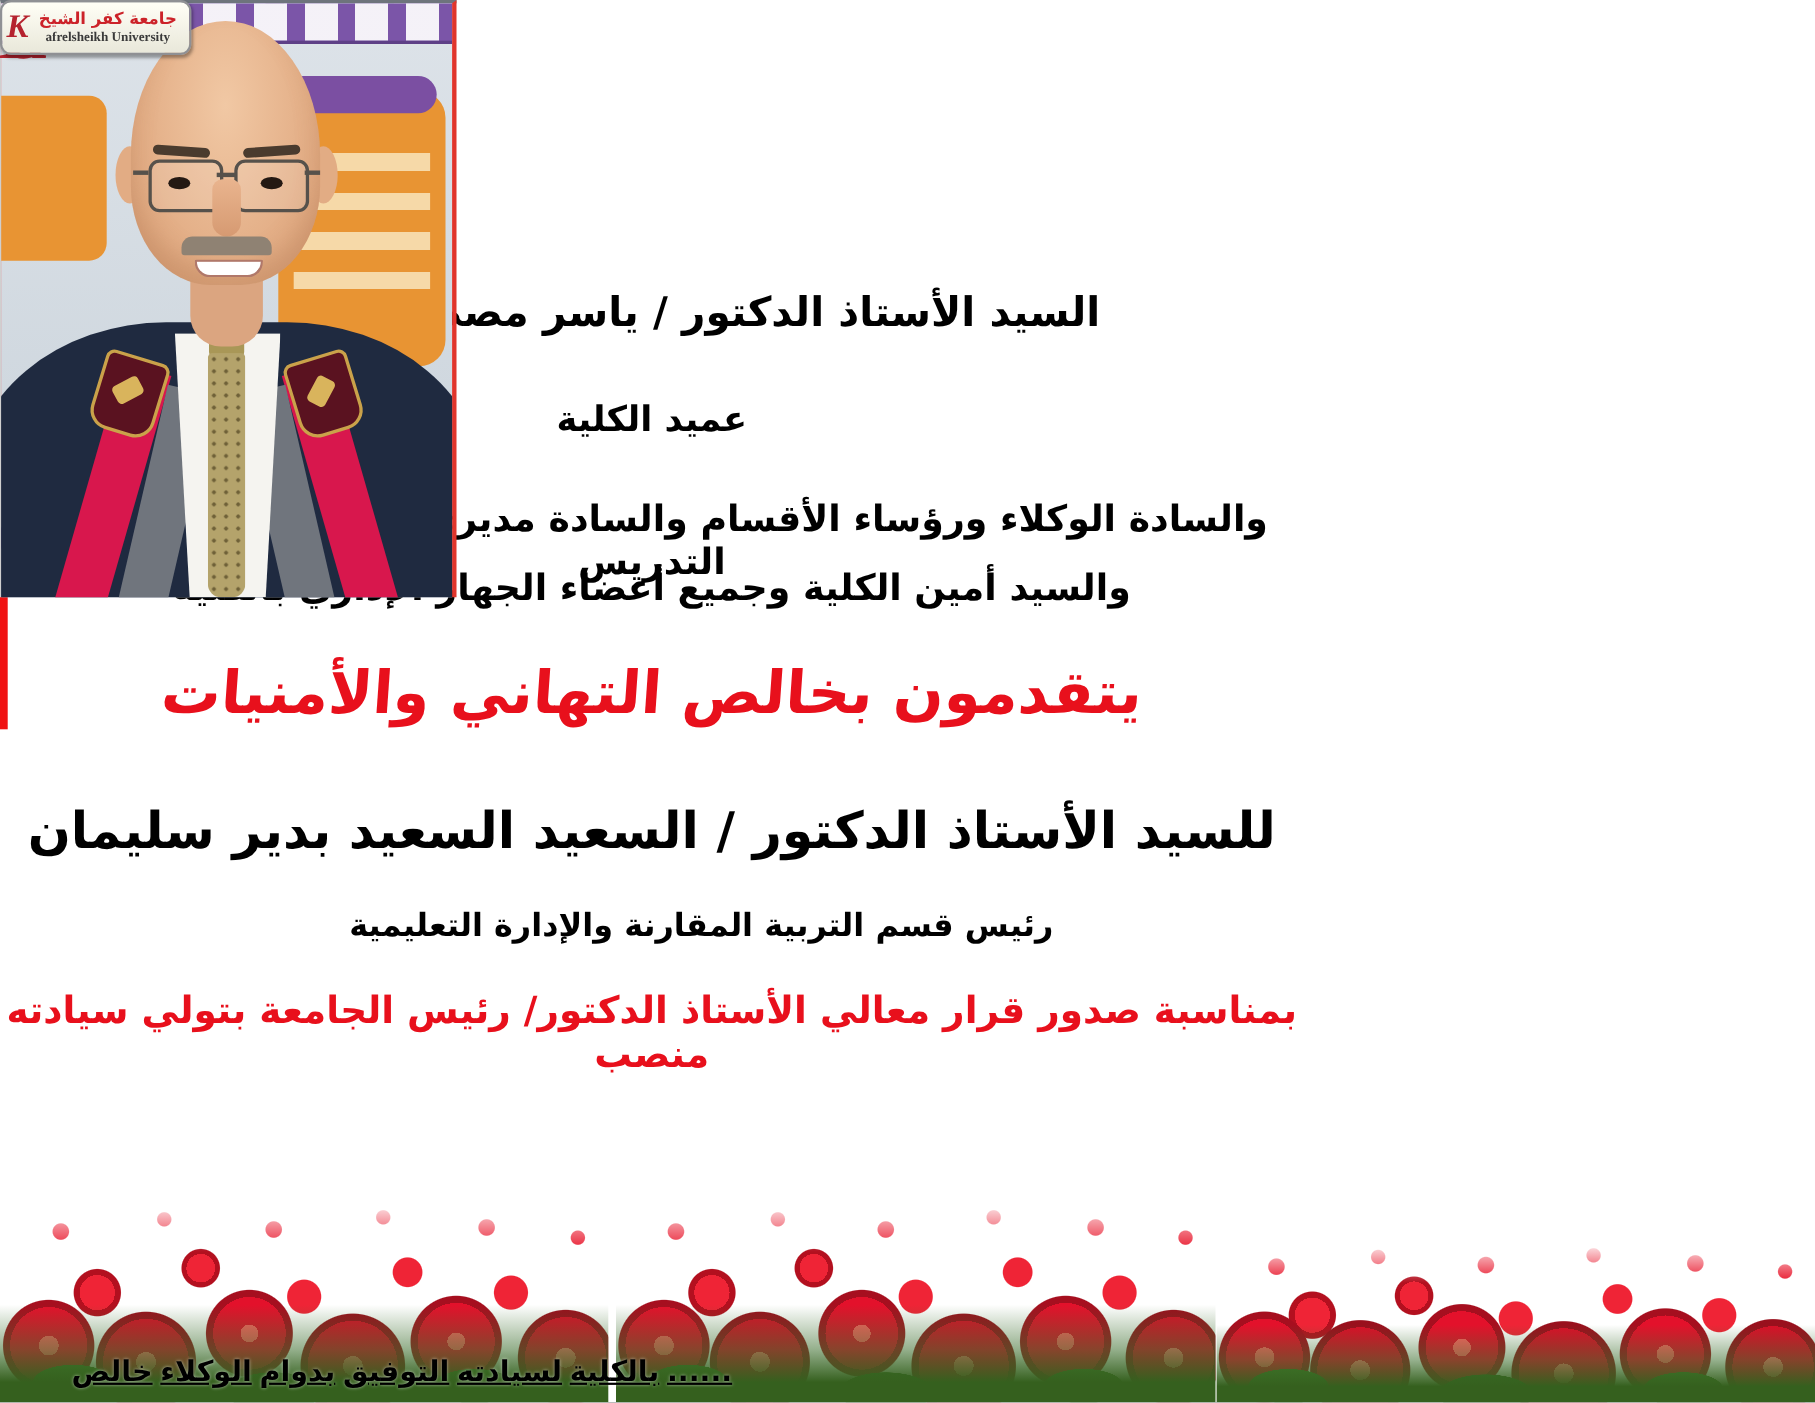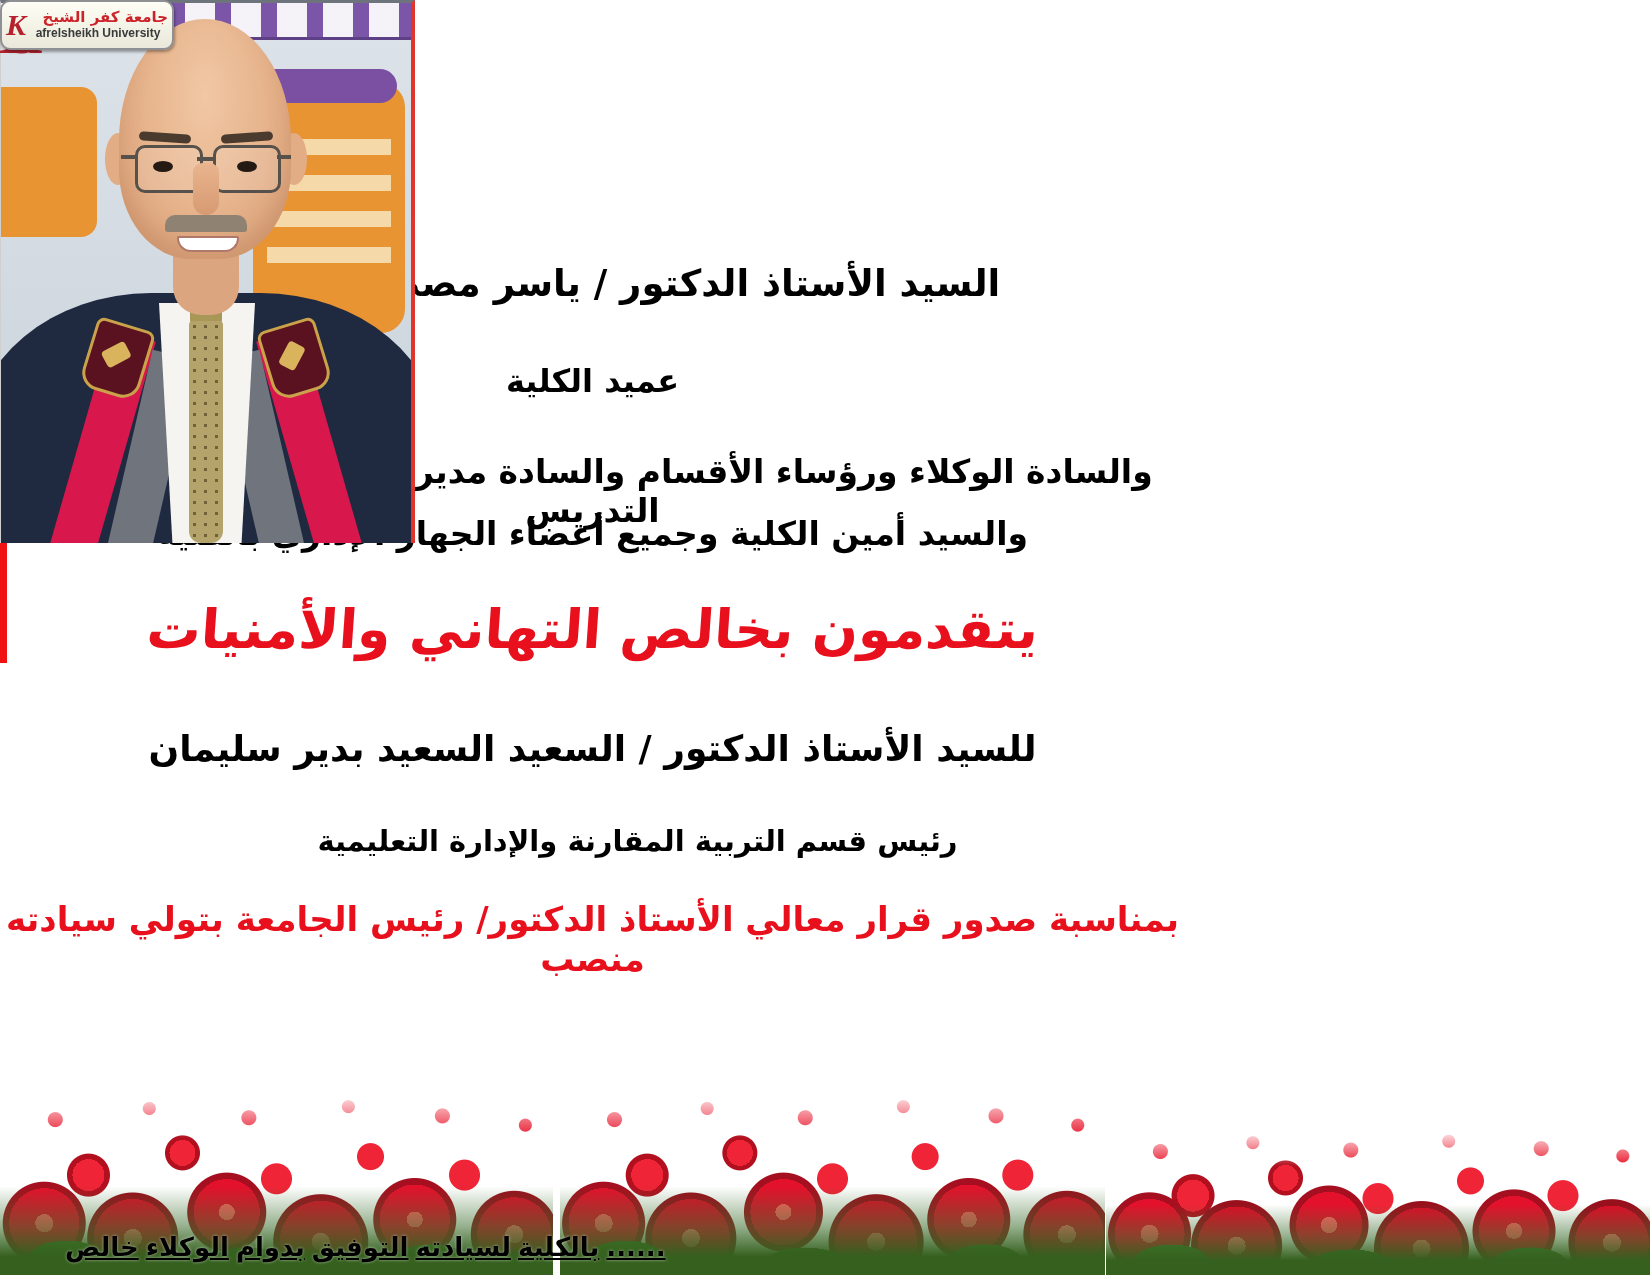--- a/index.html
+++ b/index.html
@@ -20,23 +20,23 @@
         transform:rotate(-27deg);line-height:1;}
 
   
   .sail{left:378;top:8;width:190px;height:142px;}
   .badge{left:388;top:112;width:174px;height:50px;background:linear-gradient(#fffef6,#e9e8da);
         border:2px solid #8f9094;border-radius:10px;box-shadow:1px 2px 3px rgba(0,0,0,.35);
         display:flex;align-items:center;padding:2px 4px;box-sizing:border-box;z-index:5;}
   .badge-k{font-family:"Liberation Serif",serif;font-style:italic;font-weight:bold;
         color:#b5222e;font-size:30px;line-height:1;margin-right:2px;}
   .badge-col{display:flex;flex-direction:column;flex:1;line-height:1.15;}
-  .badge-ar{direction:rtl;color:#cc2229;font-weight:bold;font-size:15px;}
+  .badge-ar{direction:rtl;text-align:center;color:#cc2229;font-weight:bold;font-size:15px;}
   .badge-en{text-align:center;color:#3a3a3a;font-weight:bold;font-size:12px;
-        font-family:Liberation Sans, sans-serif;}
+        font-family:Liberation Serif, serif;}
 
   .uni-letter{font-family:"Liberation Serif",serif;font-style:italic;font-weight:bold;
         color:#b5222e;font-size:64px;line-height:1;z-index:4;}
   .uni-word{font-family:"Liberation Sans",sans-serif;font-weight:bold;color:#1f3864;
         font-size:37px;line-height:1;letter-spacing:.5px;}
   .k-pos{left:560;top:64;}
   .afrel-pos{left:609;top:88;}
   .u-pos{left:588;top:104;}
   .nivers-pos{left:638;top:128;}
   .blue-rule{left:562;top:158;width:358px;height:3px;background:#5b87c7;}
@@ -44,21 +44,21 @@
         font-weight:bold;font-size:30px;white-space:pre;color:#3b74bf;}
   .faculty .cap{color:#b01018;}
 
   
   .ar{direction:rtl;text-align:center;left:5px;width:1175px;color:#000;font-weight:bold;}
   .l1{top:262px;font-size:37px;}
   .l2{top:362px;font-size:32px;}
   .l3{top:452px;font-size:33px;}
   .l4{top:514px;font-size:33px;}
   .l5{top:598px;font-size:54px;color:#e8101c;transform:skewX(-4deg);}
-  .l6{top:728px;font-size:36px;}
+  .l6{top:728px;font-size:46px;}
   .l7{top:824px;font-size:29px;left:50px;}
   .l8{top:899px;font-size:34px;color:#e8101c;}
   .l9{top:998px;font-size:44px;color:#ee1111;}
 
   
   .vrule{left:1205;top:212;width:7px;height:663px;background:#f01212;}
   .photo{left:1227;top:278;width:410px;height:540px;overflow:hidden;
         background:linear-gradient(180deg,#dde3e9,#c9d2da);
         border-top:3px solid #6e747c;border-right:4px solid #e0352c;border-left:1px solid #cfcfcf;}
   .p-topband{position:absolute;left:0;top:0;right:0;height:34px;background:#7b55a8;

